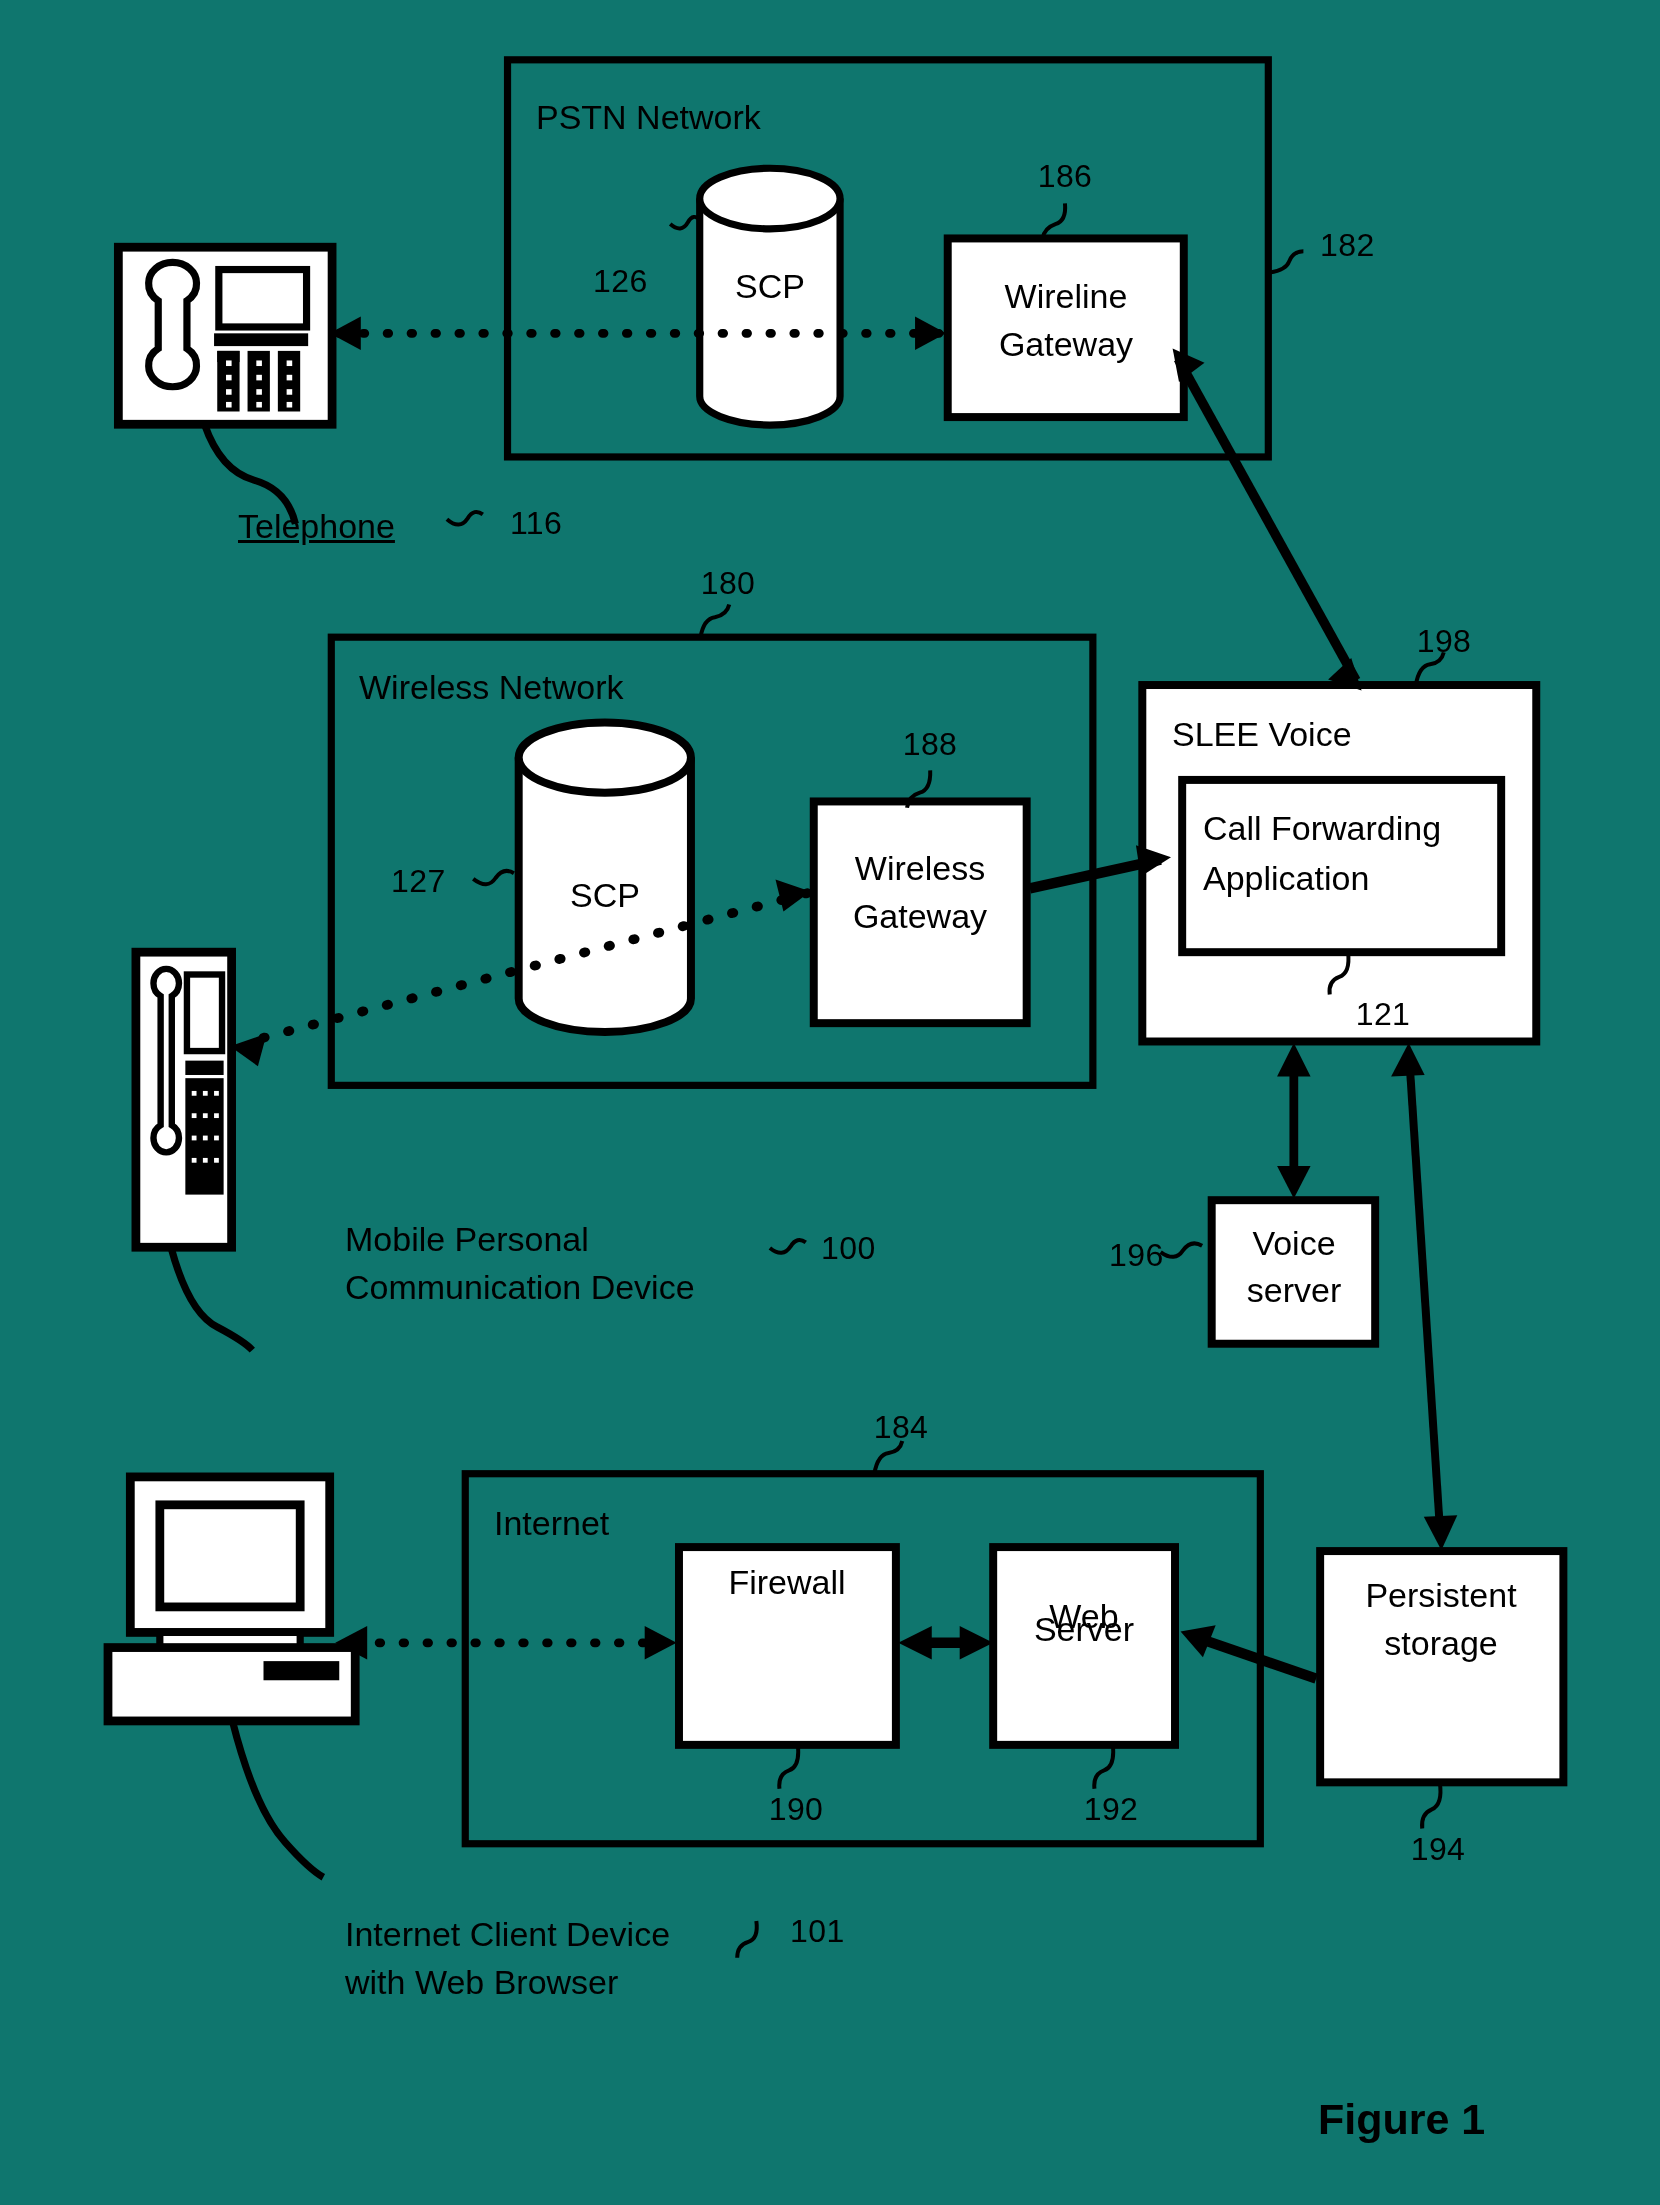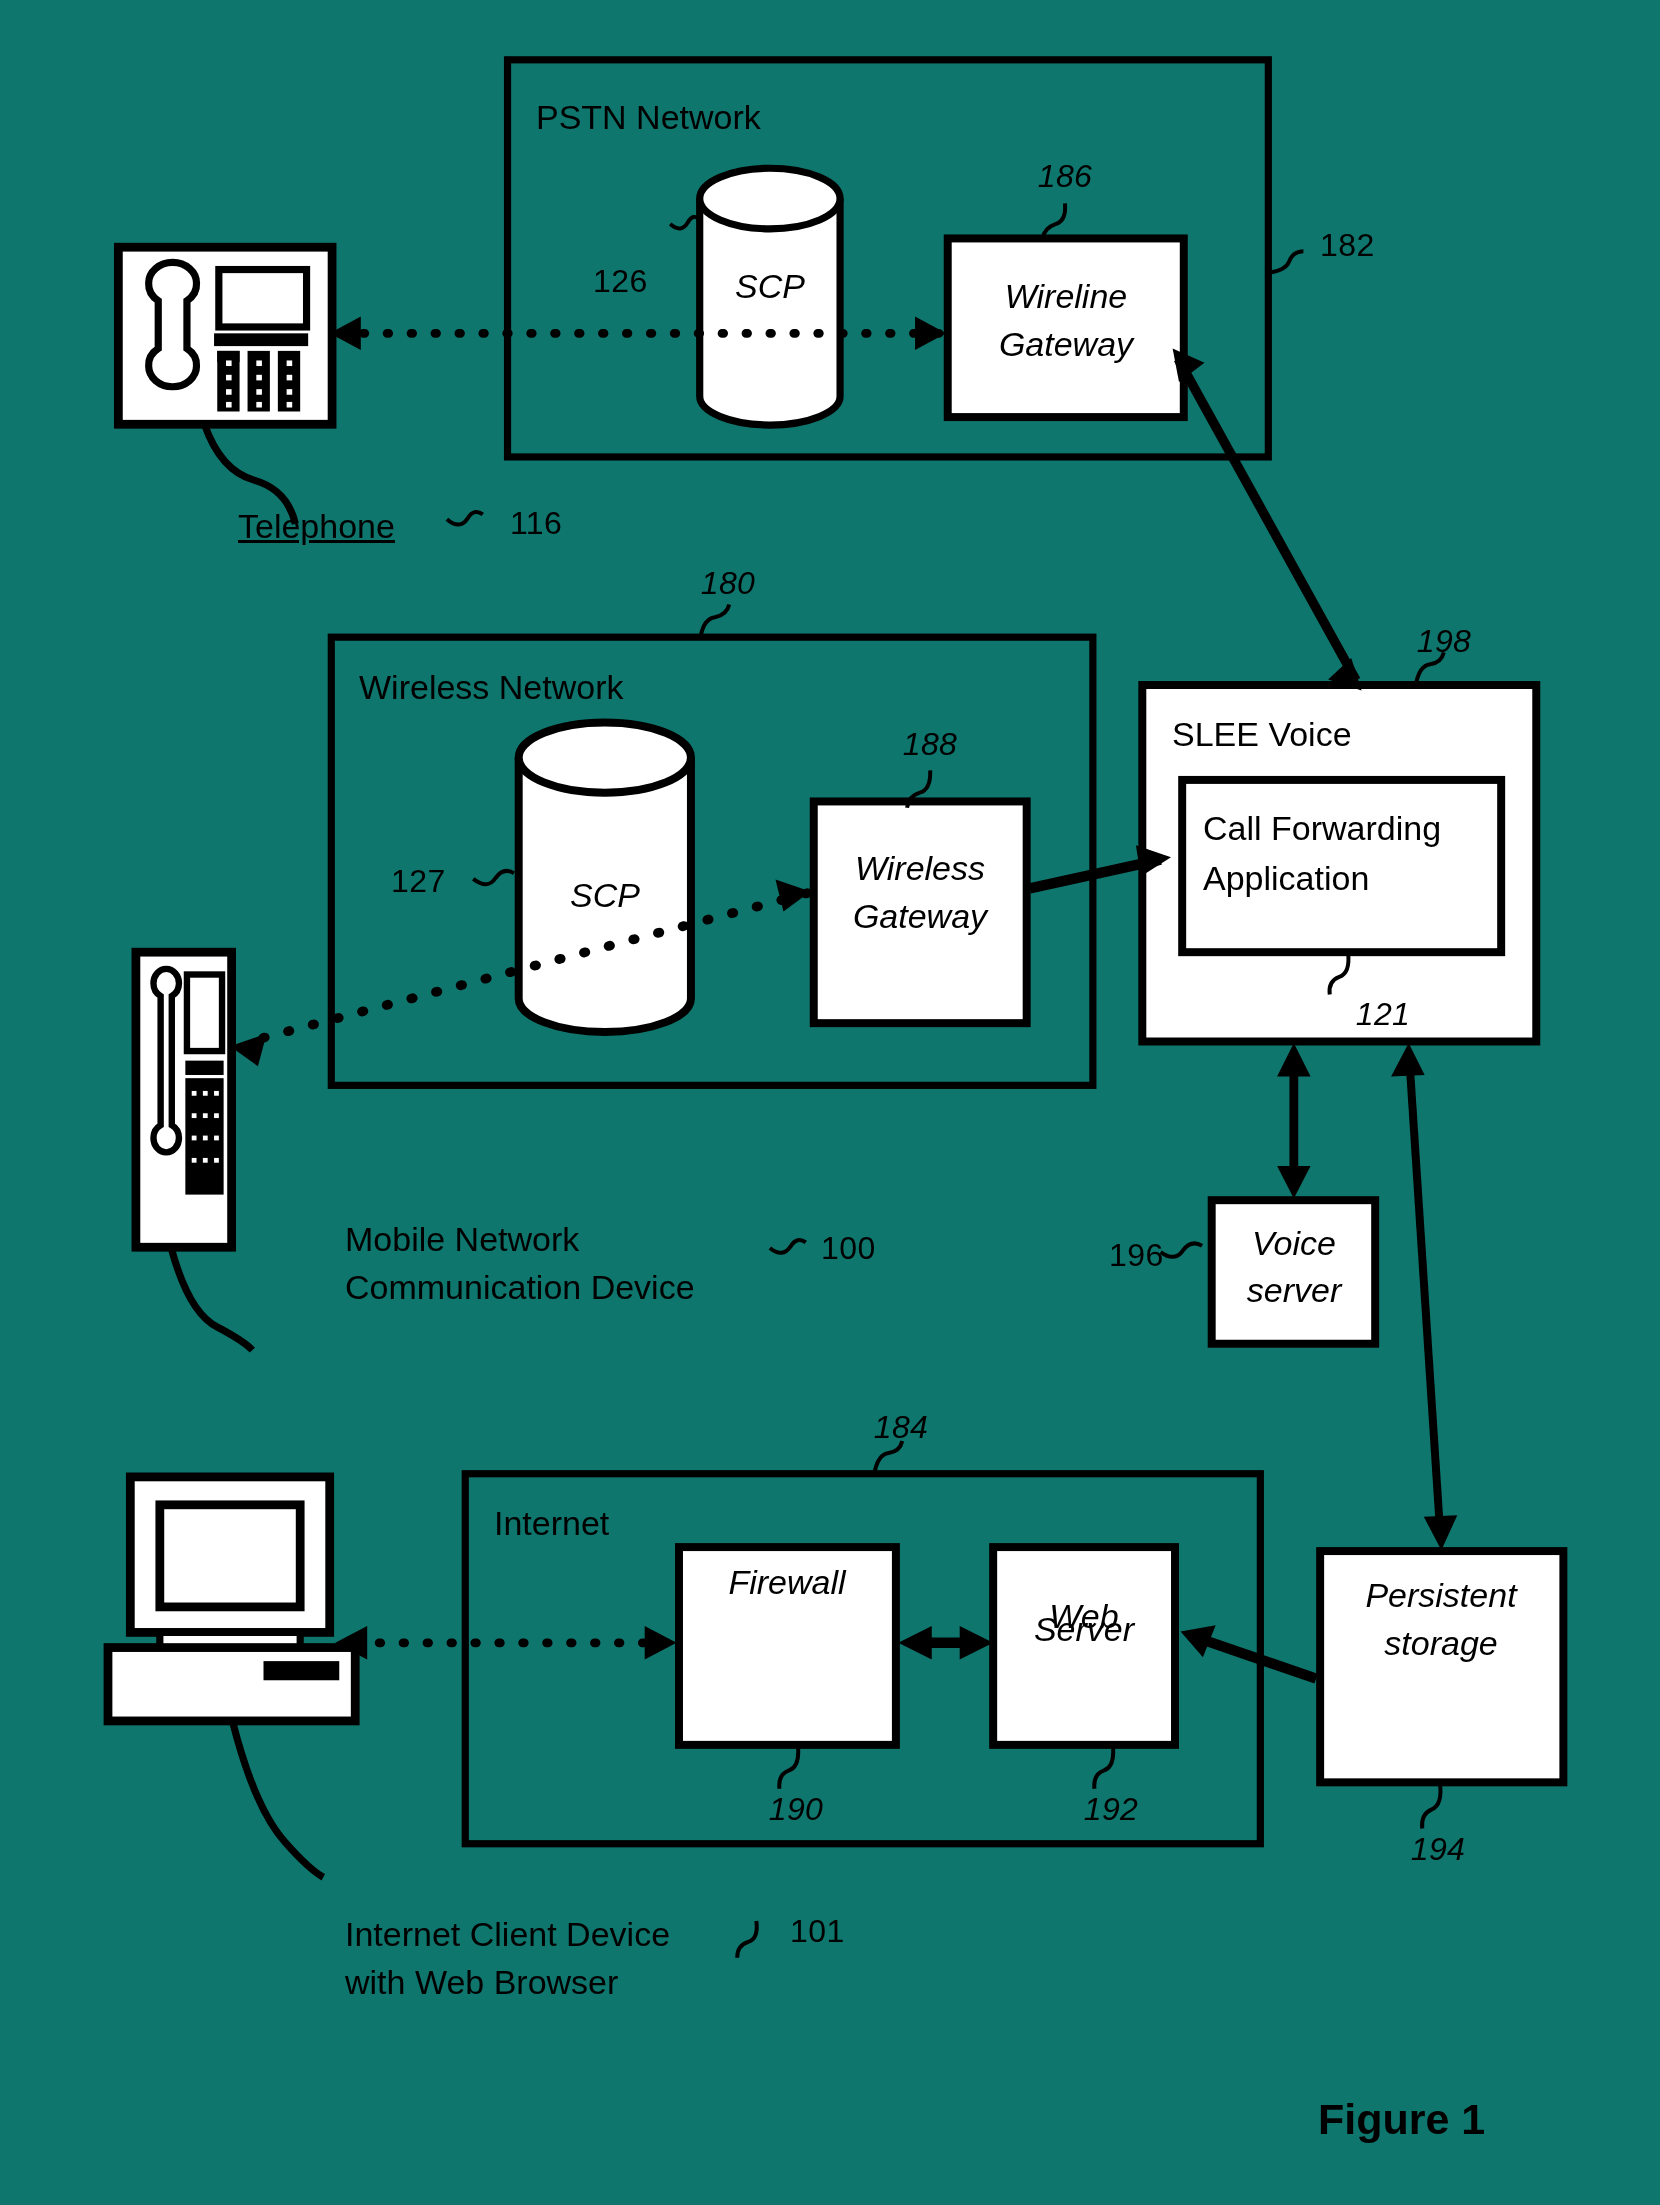--- a/index.html
+++ b/index.html
@@ -46,21 +46,20 @@
   .devlabel {
     font-size: 34px;
   }
   .figcap {
     font-size: 43px;
     font-weight: bold;
   }
   .ctr {
     text-align: center;
     transform: translate(-50%, -50%);
-    font-style: italic;
   }
 </style>
 </head>
 <body>
 
 <div id="page">
 
   <svg class="svg-layer" viewBox="0 0 2082 2765">
 
     <defs>
@@ -255,21 +254,21 @@
   <div class="lbl boxtitle" style="left:359px; top:667px;">Wireless Network</div>
   <div class="lbl ref ctr" style="left:728px; top:584px;">180</div>
 
   <div class="lbl boxlabel ctr" style="left:605px; top:895px;">SCP</div>
   <div class="lbl ref" style="left:391px; top:863px;">127</div>
 
   <div class="lbl boxlabel ctr" style="left:920px; top:868px;">Wireless</div>
   <div class="lbl boxlabel ctr" style="left:920px; top:916px;">Gateway</div>
   <div class="lbl ref ctr" style="left:930px; top:745px;">188</div>
 
-  <div class="lbl devlabel" style="left:345px; top:1219px;">Mobile Network</div>
+  <div class="lbl devlabel" style="left:345px; top:1219px;">Mobile Personal</div>
   <div class="lbl devlabel" style="left:345px; top:1267px;">Communication Device</div>
   <div class="lbl ref" style="left:821px; top:1230px;">100</div>
 
   <div class="lbl boxtitle" style="left:1172px; top:714px;">SLEE Voice</div>
   <div class="lbl ref ctr" style="left:1444px; top:642px;">198</div>
 
   <div class="lbl boxlabel" style="left:1203px; top:808px;">Call Forwarding</div>
   <div class="lbl boxlabel" style="left:1203px; top:858px;">Application</div>
   <div class="lbl ref ctr" style="left:1383px; top:1015px;">121</div>
 

